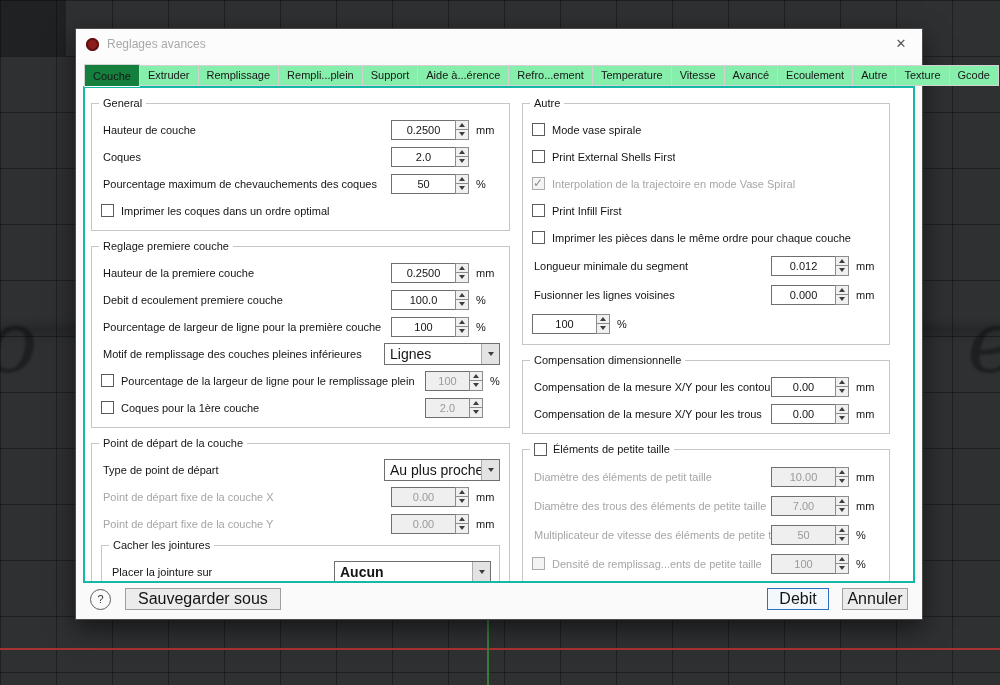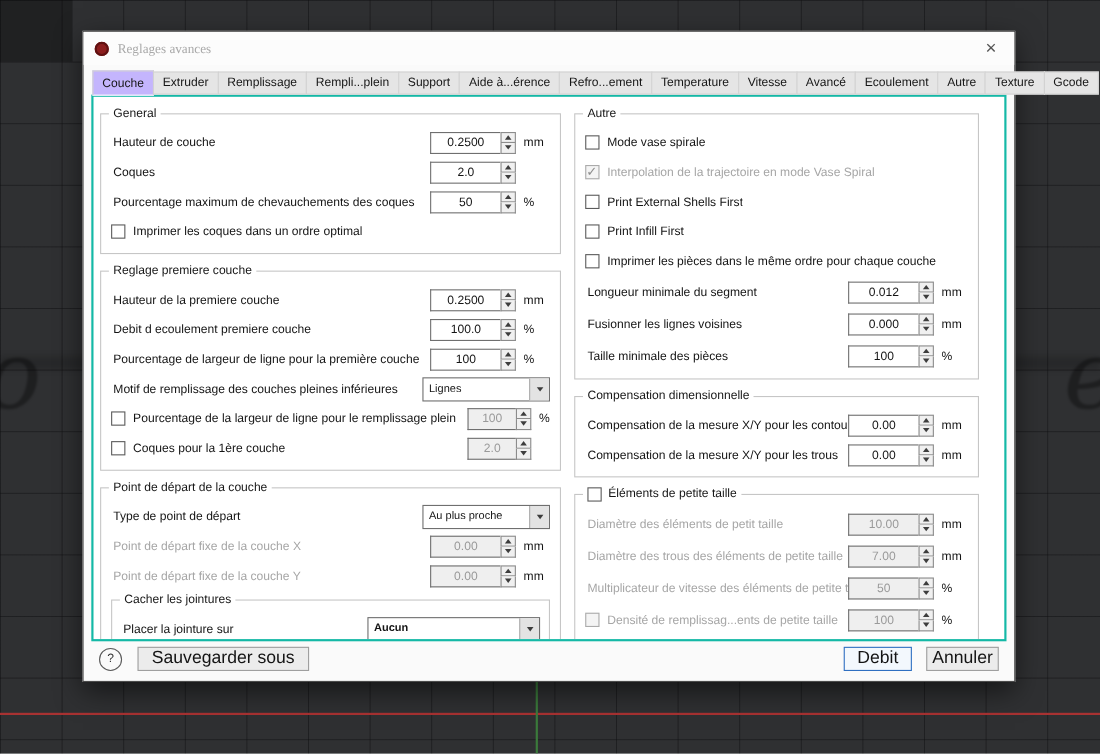--- a/index.html
+++ b/index.html
@@ -27,32 +27,32 @@
   .axis-red{position:absolute;left:0;top:648px;width:1000px;height:2px;background:#a83232;}
   .axis-green{position:absolute;left:487px;top:618px;width:2px;height:67px;background:#3b7a3b;}
 
   
   .dialog{
     position:absolute;left:75px;top:28px;width:848px;height:592px;
     background:#fafafa;border:1px solid #4b4b4b;
     box-shadow:0 8px 24px rgba(0,0,0,.55);
     box-sizing:border-box;
   }
-  .titlebar{height:30px;display:flex;align-items:center;gap:8px;padding:0 10px;background:#fcfcfc;font-family:Liberation Serif, serif;}
+  .titlebar{height:30px;display:flex;align-items:center;gap:8px;padding:0 10px;background:#fcfcfc;}
   .appicon{width:13px;height:13px;border-radius:50%;background:#8c1d1d;box-shadow:inset 0 0 0 2px #5f1111;flex:none;}
   .wtitle{font-size:12px;color:#a9a9a9;}
   .wclose{margin-left:auto;font-size:13px;color:#555;width:22px;text-align:center;line-height:22px;}
 
   .tabs{display:flex;align-items:flex-end;padding-left:8px;margin-top:5px;height:22px;position:relative;z-index:3;}
   .tab{
-    font-size:11px;color:#161616;background:#e5e5e5;
+    font-size:11px;color:#161616;background:#86efac;
     border:1px solid #d2d2d2;padding:3px 8px 4px;margin-left:-1px;white-space:nowrap;
   }
   .tab:first-child{margin-left:0;}
-  .tab.active{background:#c4b5fd;border-bottom:1px solid #fff;padding-top:5px;margin-bottom:-1px;z-index:4;position:relative;}
+  .tab.active{background:#15803d;border-bottom:1px solid #fff;padding-top:5px;margin-bottom:-1px;z-index:4;position:relative;}
 
   .page{
     position:absolute;left:7px;right:7px;top:57px;height:497px;
     background:#fff;border:2px solid #14b8a6;box-sizing:border-box;
     display:flex;padding:15px 10px 0 6px;gap:12px;overflow:hidden;z-index:2;
   }
   .colL{width:419px;flex:none;}
   .colR{width:368px;flex:none;}
 
   .group{position:relative;border:1px solid #c6c6c6;background:#fff;padding:12px 9px 6px 9px;margin-bottom:15px;}
@@ -78,21 +78,21 @@
   .spin .b + .b{border-top:none;}
   .tu{width:0;height:0;border-left:3px solid transparent;border-right:3px solid transparent;border-bottom:4px solid #3d3d3d;display:block;}
   .td{width:0;height:0;border-left:3px solid transparent;border-right:3px solid transparent;border-top:4px solid #3d3d3d;display:block;}
 
   .unit{width:24px;margin-left:7px;flex:none;font-size:11px;color:#141414;}
   .unit.n{width:10px;}
 
   
   .combo{display:flex;width:114px;height:20px;border:1px solid #6f6f6f;background:#fff;flex:none;align-items:stretch;}
   .combo.wide{width:155px;font-weight:bold;}
-  .combo .ctxt{flex:1;display:flex;align-items:center;padding-left:5px;font-size:10px;color:#141414;overflow:hidden;white-space:nowrap;}
+  .combo .ctxt{flex:1;display:flex;align-items:center;padding-left:5px;font-size:14px;color:#141414;overflow:hidden;white-space:nowrap;}
   .combo .carrow{width:17px;background:#e3e3e3;border-left:1px solid #ababab;display:flex;align-items:center;justify-content:center;flex:none;}
 
   
   .cb{width:13px;height:13px;border:1px solid #5b5b5b;background:#fff;flex:none;margin-right:7px;position:relative;box-sizing:border-box;}
   .cb.dis{border-color:#ababab;background:#f4f4f4;}
   .cb.checked::after{content:"✓";position:absolute;left:0;top:-2px;font-size:12px;color:#8f8f8f;}
 
   
   .footer{position:absolute;left:7px;right:7px;bottom:8px;height:24px;display:flex;align-items:center;z-index:2;}
   .help{width:19px;height:19px;border-radius:50%;border:1px solid #5c5c5c;display:flex;align-items:center;justify-content:center;font-size:11px;color:#333;margin-left:7px;flex:none;}
@@ -344,29 +344,29 @@
 
     <div class="colR">
 
       <div class="group">
         <div class="gt">Autre</div>
         <div class="checkrow">
           <span class="cb"></span>
           <span class="cblbl">Mode vase spirale</span>
         </div>
         <div class="checkrow">
+          <span class="cb"></span>
+          <span class="cblbl">Print External Shells First</span>
+        </div>
+        <div class="checkrow">
           <span class="cb checked dis"></span>
           <span class="cblbl dis">Interpolation de la trajectoire en mode Vase Spiral</span>
         </div>
         <div class="checkrow">
           <span class="cb"></span>
-          <span class="cblbl">Print External Shells First</span>
-        </div>
-        <div class="checkrow">
-          <span class="cb"></span>
           <span class="cblbl">Print Infill First</span>
         </div>
         <div class="checkrow">
           <span class="cb"></span>
           <span class="cblbl">Imprimer les pièces dans le même ordre pour chaque couche</span>
         </div>
         <div class="row h29">
           <span class="lbl">Longueur minimale du segment</span>
           <div class="spin">
               <div class="val">0.012</div>
@@ -390,21 +390,20 @@
                   <i class="tu"></i>
                 </div>
                 <div class="b">
                   <i class="td"></i>
                 </div>
               </div>
             </div>
           <span class="unit">mm</span>
         </div>
         <div class="row h29">
-          <span class="lbl">Taille minimale des pièces</span>
           <div class="spin">
               <div class="val">100</div>
               <div class="btns">
                 <div class="b">
                   <i class="tu"></i>
                 </div>
                 <div class="b">
                   <i class="td"></i>
                 </div>
               </div>

